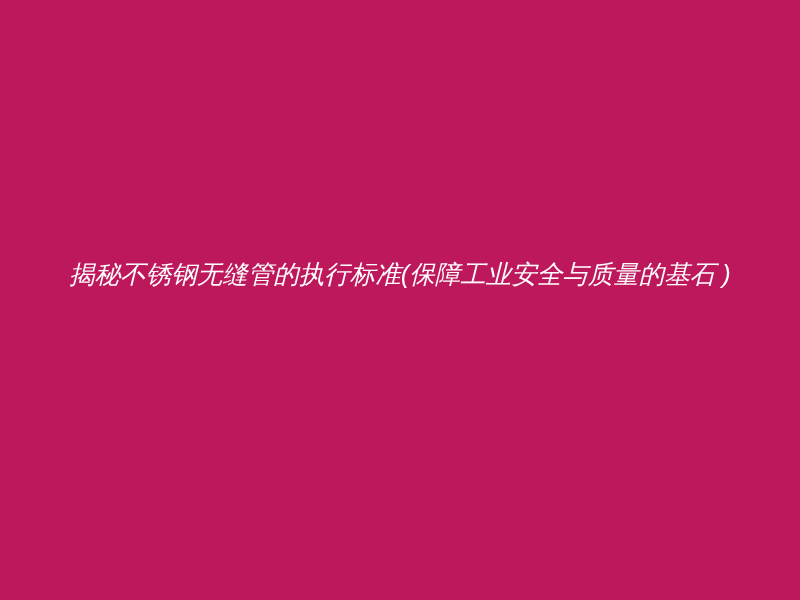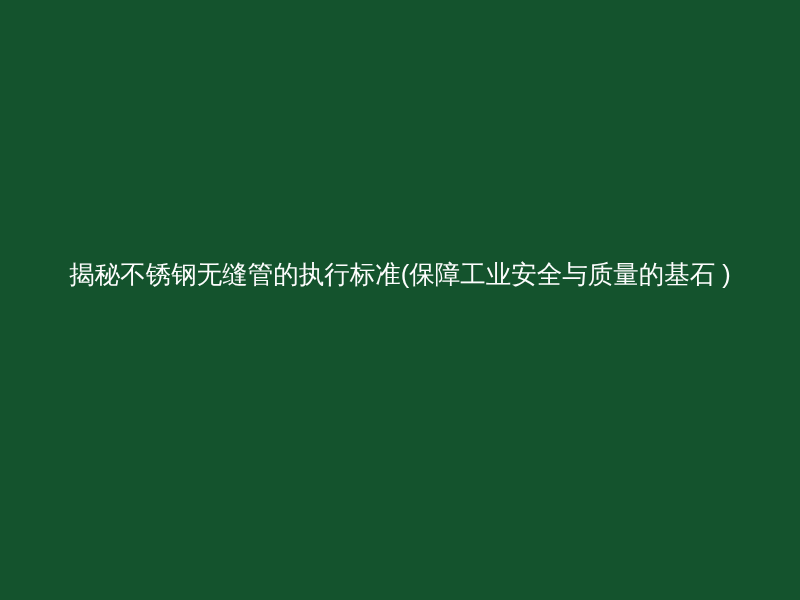--- a/index.html
+++ b/index.html
@@ -48,19 +48,19 @@
     color: #fdfdfd;
     text-align: center;
     white-space: pre-wrap;
     word-break: break-all;
     -webkit-font-smoothing: antialiased;
   }
 </style>
 </head>
 <body>
 
-<div id="slide-canvas" style="background-color: #14532d;">
+<div id="slide-canvas" style="background-color: #be185d; font-style: italic;">
 
   <div id="title-block">
     <h1 class="title-text" style="color: rgb(253, 253, 253);">揭秘不锈钢无缝管的执行标准(保障工业安全与质量的基石 )</h1>
   </div>
 
 </div>
 
 </body></html>

